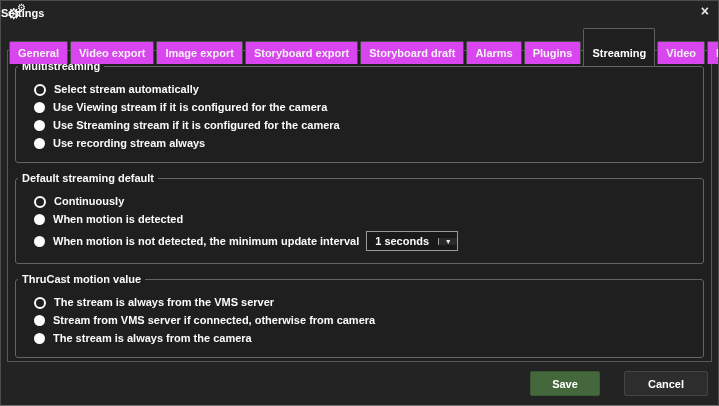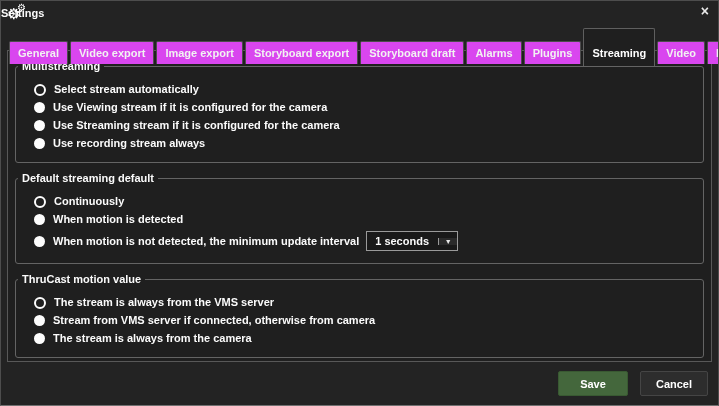--- a/index.html
+++ b/index.html
@@ -41,28 +41,28 @@
   }
   .radio-row{display:flex;align-items:center;margin:5px 8px;min-height:13px;font-size:11px;font-weight:bold;}
   .radio{flex:none;width:11px;height:11px;border-radius:50%;background:#fdfdfd;margin-right:8px;box-sizing:border-box;}
   .radio.selected{background:#1f1f1f;border:2px solid #fdfdfd;width:12px;height:12px;}
   .radio-label{line-height:13px;}
   
   .combo{display:inline-flex;align-items:center;margin-left:7px;height:20px;background:#191919;border:1px solid #9a9a9a;box-sizing:border-box;}
   .combo-value{display:flex;align-items:center;padding:0 8px;min-width:55px;font-size:11px;font-weight:bold;}
   .combo-arrow{display:flex;align-items:center;justify-content:center;width:18px;border-left:1px solid #9a9a9a;background:#2a2a2a;font-size:7px;color:#e8e8e8;}
   
-  .footer{position:absolute;right:10px;bottom:9px;display:flex;gap:12px;}
+  .footer{position:absolute;right:10px;bottom:9px;display:flex;gap:24px;}
   .btn{
     height:25px;box-sizing:border-box;border-radius:2px;
     display:flex;align-items:center;justify-content:center;
     font-size:11px;font-weight:bold;color:#ffffff;cursor:default;
   }
   .btn-save{width:70px;background:#44673c;border:1px solid #395932;}
-  .btn-cancel{width:68px;background:#2d2d2d;border:1px solid #454545;}
+  .btn-cancel{width:84px;background:#2d2d2d;border:1px solid #454545;}
 </style>
 </head>
 <body>
 
 <div class="window">
 
   <div class="titlebar">
     <span class="app-icon">
       <span class="gear-big">⚙</span>
       <span class="gear-small">⚙</span>

